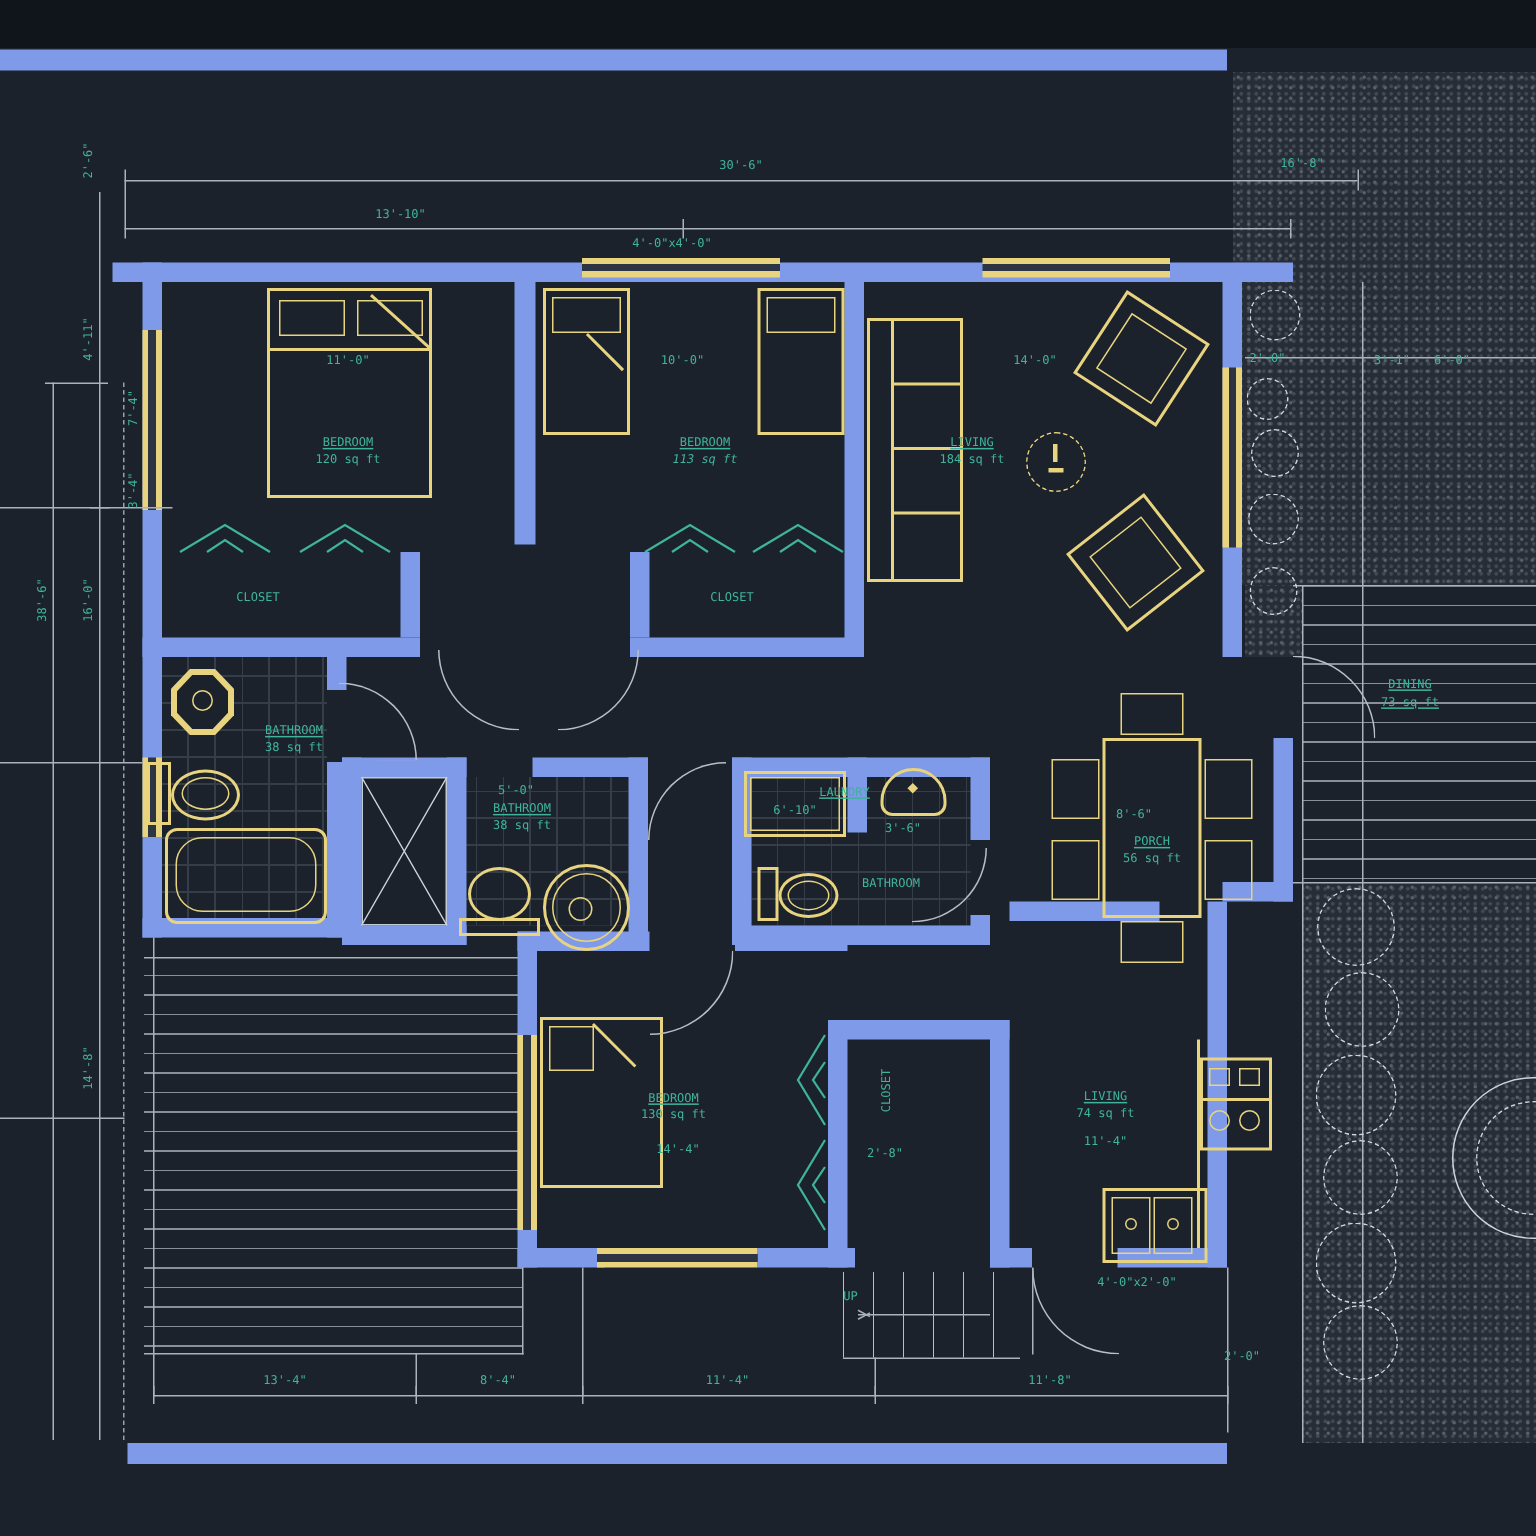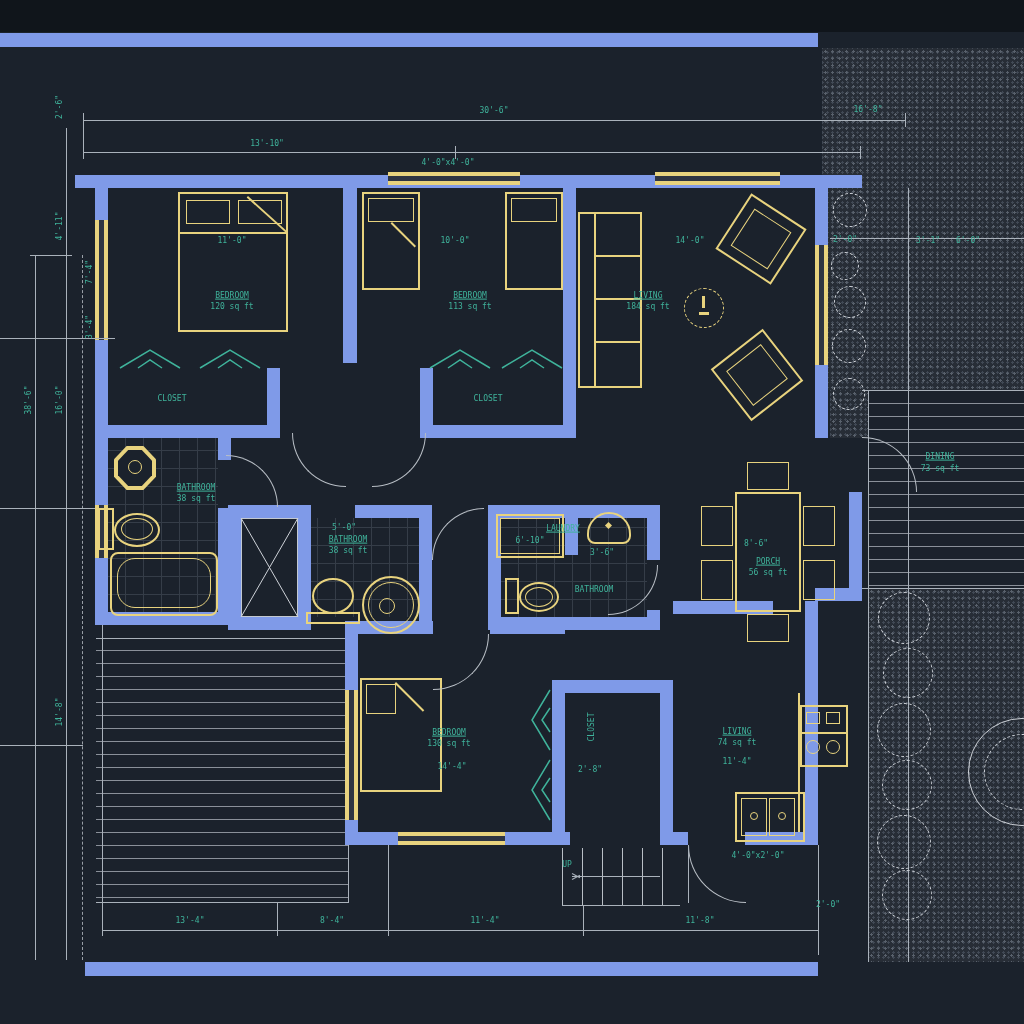--- a/index.html
+++ b/index.html
@@ -287,21 +287,21 @@
     <span class="lbl" style="left:828px;top:905px;">2'-0"</span>
   </div>
 
   <div>
     <span class="lbl" style="left:232px;top:241px;">11'-0"</span>
     <span class="lbl" style="left:232px;top:296px;text-decoration:underline;">BEDROOM</span>
     <span class="lbl" style="left:232px;top:307px;">120 sq ft</span>
 
     <span class="lbl" style="left:455px;top:241px;">10'-0"</span>
     <span class="lbl" style="left:470px;top:296px;text-decoration:underline;">BEDROOM</span>
-    <span class="lbl" style="left:470px;top:307px;">113 sq ft</span>
+    <span class="lbl" style="left:470px;top:307px;font-style:italic;">113 sq ft</span>
 
     <span class="lbl" style="left:690px;top:241px;">14'-0"</span>
     <span class="lbl" style="left:648px;top:296px;text-decoration:underline;">LIVING</span>
     <span class="lbl" style="left:648px;top:307px;">184 sq ft</span>
 
     <span class="lbl" style="left:172px;top:399px;">CLOSET</span>
     <span class="lbl" style="left:488px;top:399px;">CLOSET</span>
 
     <span class="lbl" style="left:196px;top:488px;text-decoration:underline;">BATHROOM</span>
     <span class="lbl" style="left:196px;top:499px;">38 sq ft</span>
@@ -325,18 +325,18 @@
     <span class="lbl" style="left:758px;top:856px;">4'-0"x2'-0"</span>
 
     <span class="lbl" style="left:449px;top:733px;text-decoration:underline;">BEDROOM</span>
     <span class="lbl" style="left:449px;top:744px;">130 sq ft</span>
     <span class="lbl" style="left:452px;top:767px;">14'-4"</span>
 
     <span class="lbl v" style="left:592px;top:727px;">CLOSET</span>
     <span class="lbl" style="left:590px;top:770px;">2'-8"</span>
 
     <span class="lbl" style="left:940px;top:457px;text-decoration:underline;">DINING</span>
-    <span class="lbl" style="left:940px;top:469px;">73 sq ft</span>
+    <span class="lbl" style="left:940px;top:469px;text-decoration:underline;">73 sq ft</span>
 
     <span class="lbl" style="left:567px;top:865px;">UP</span>
   </div>
 
 </div>
 
 </body></html>

